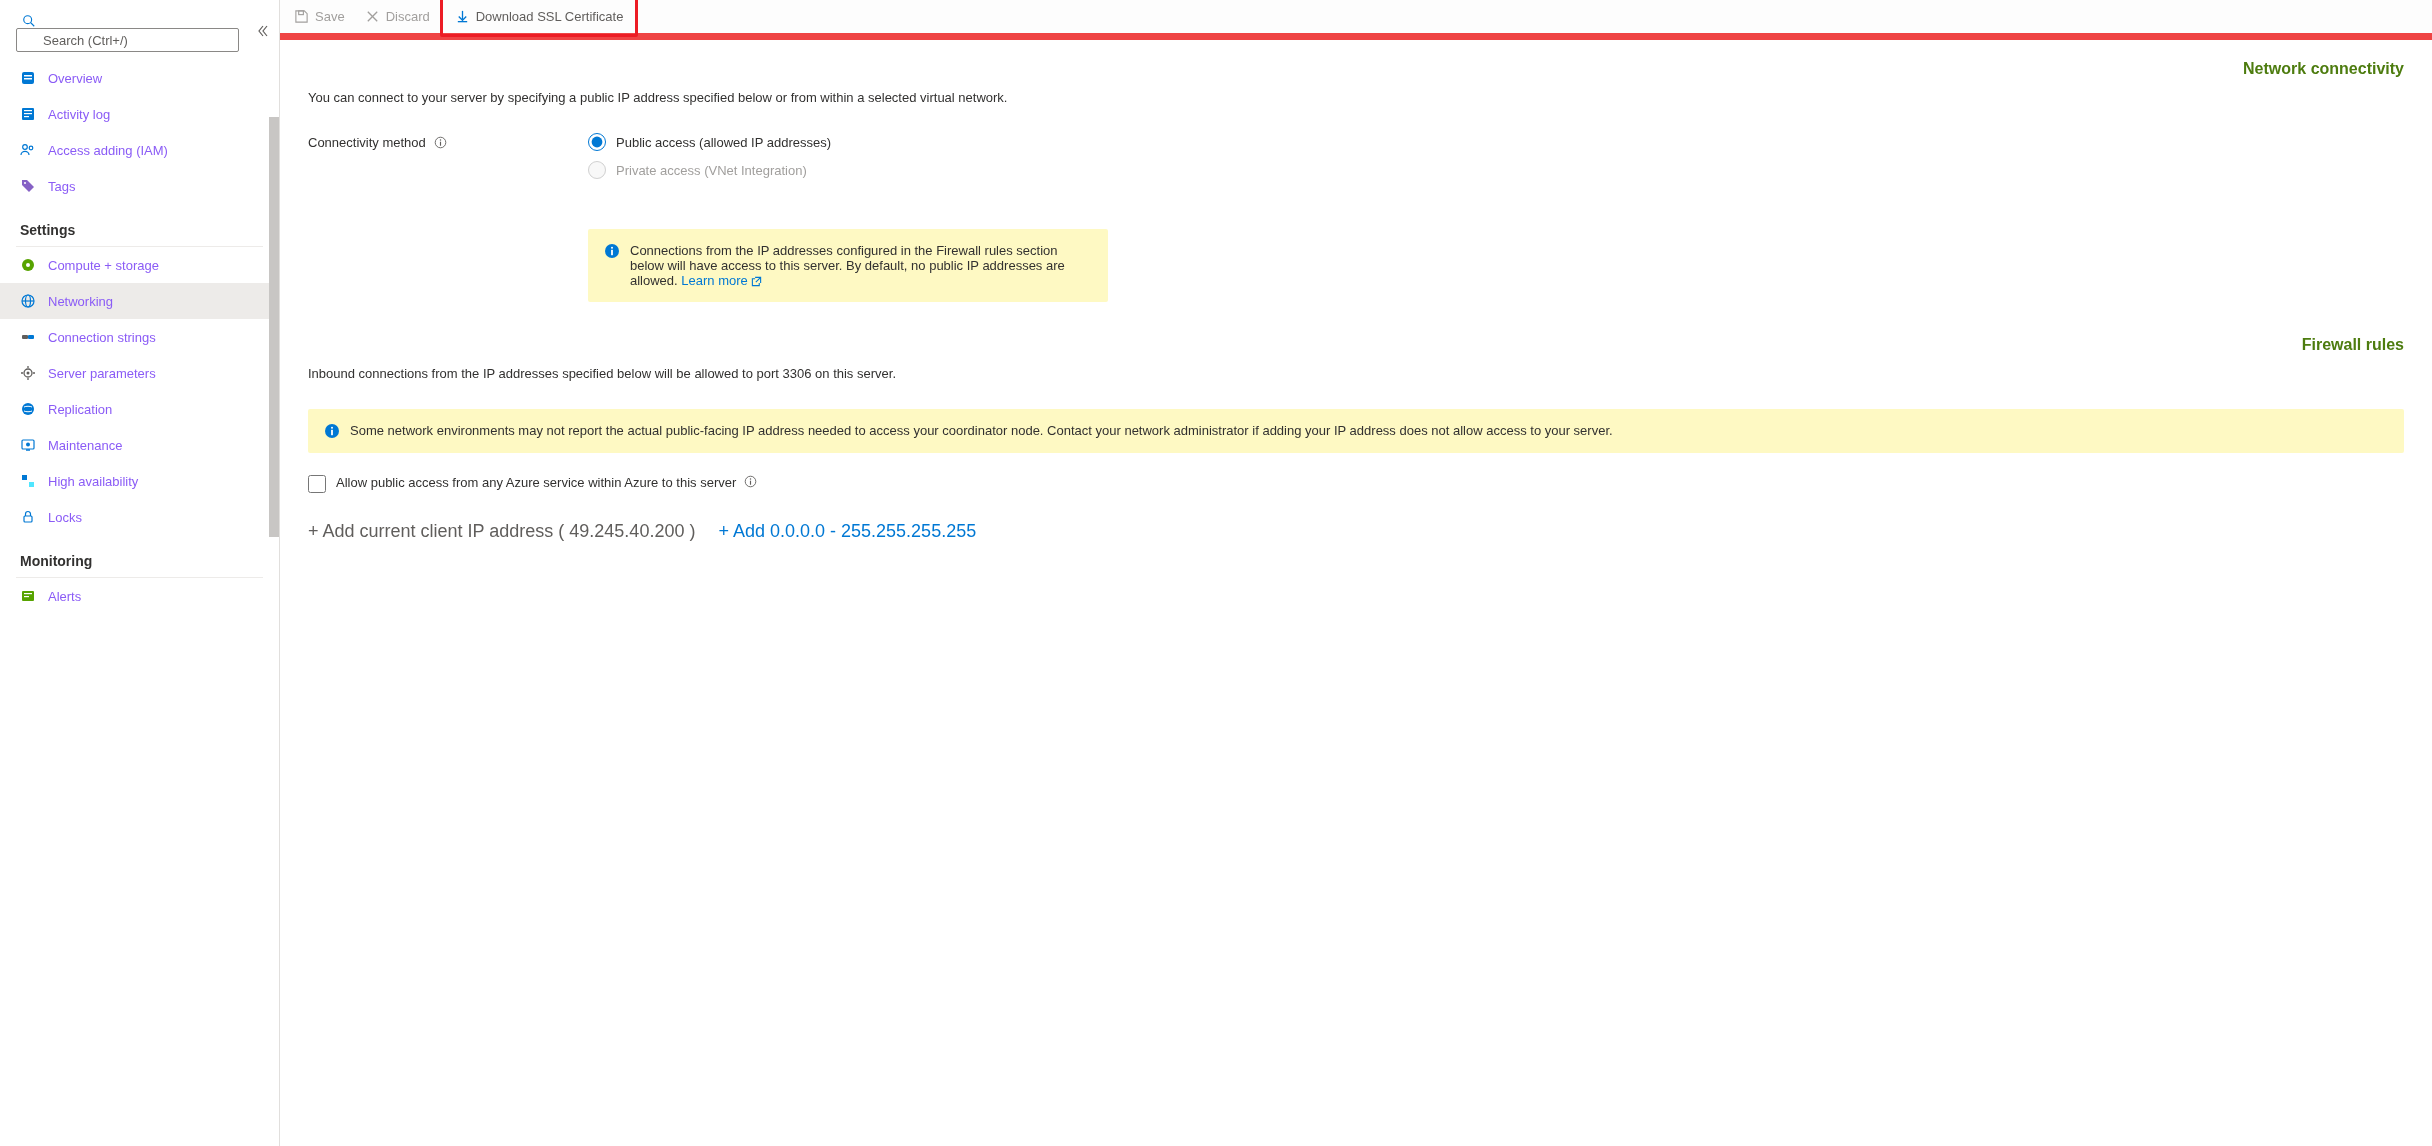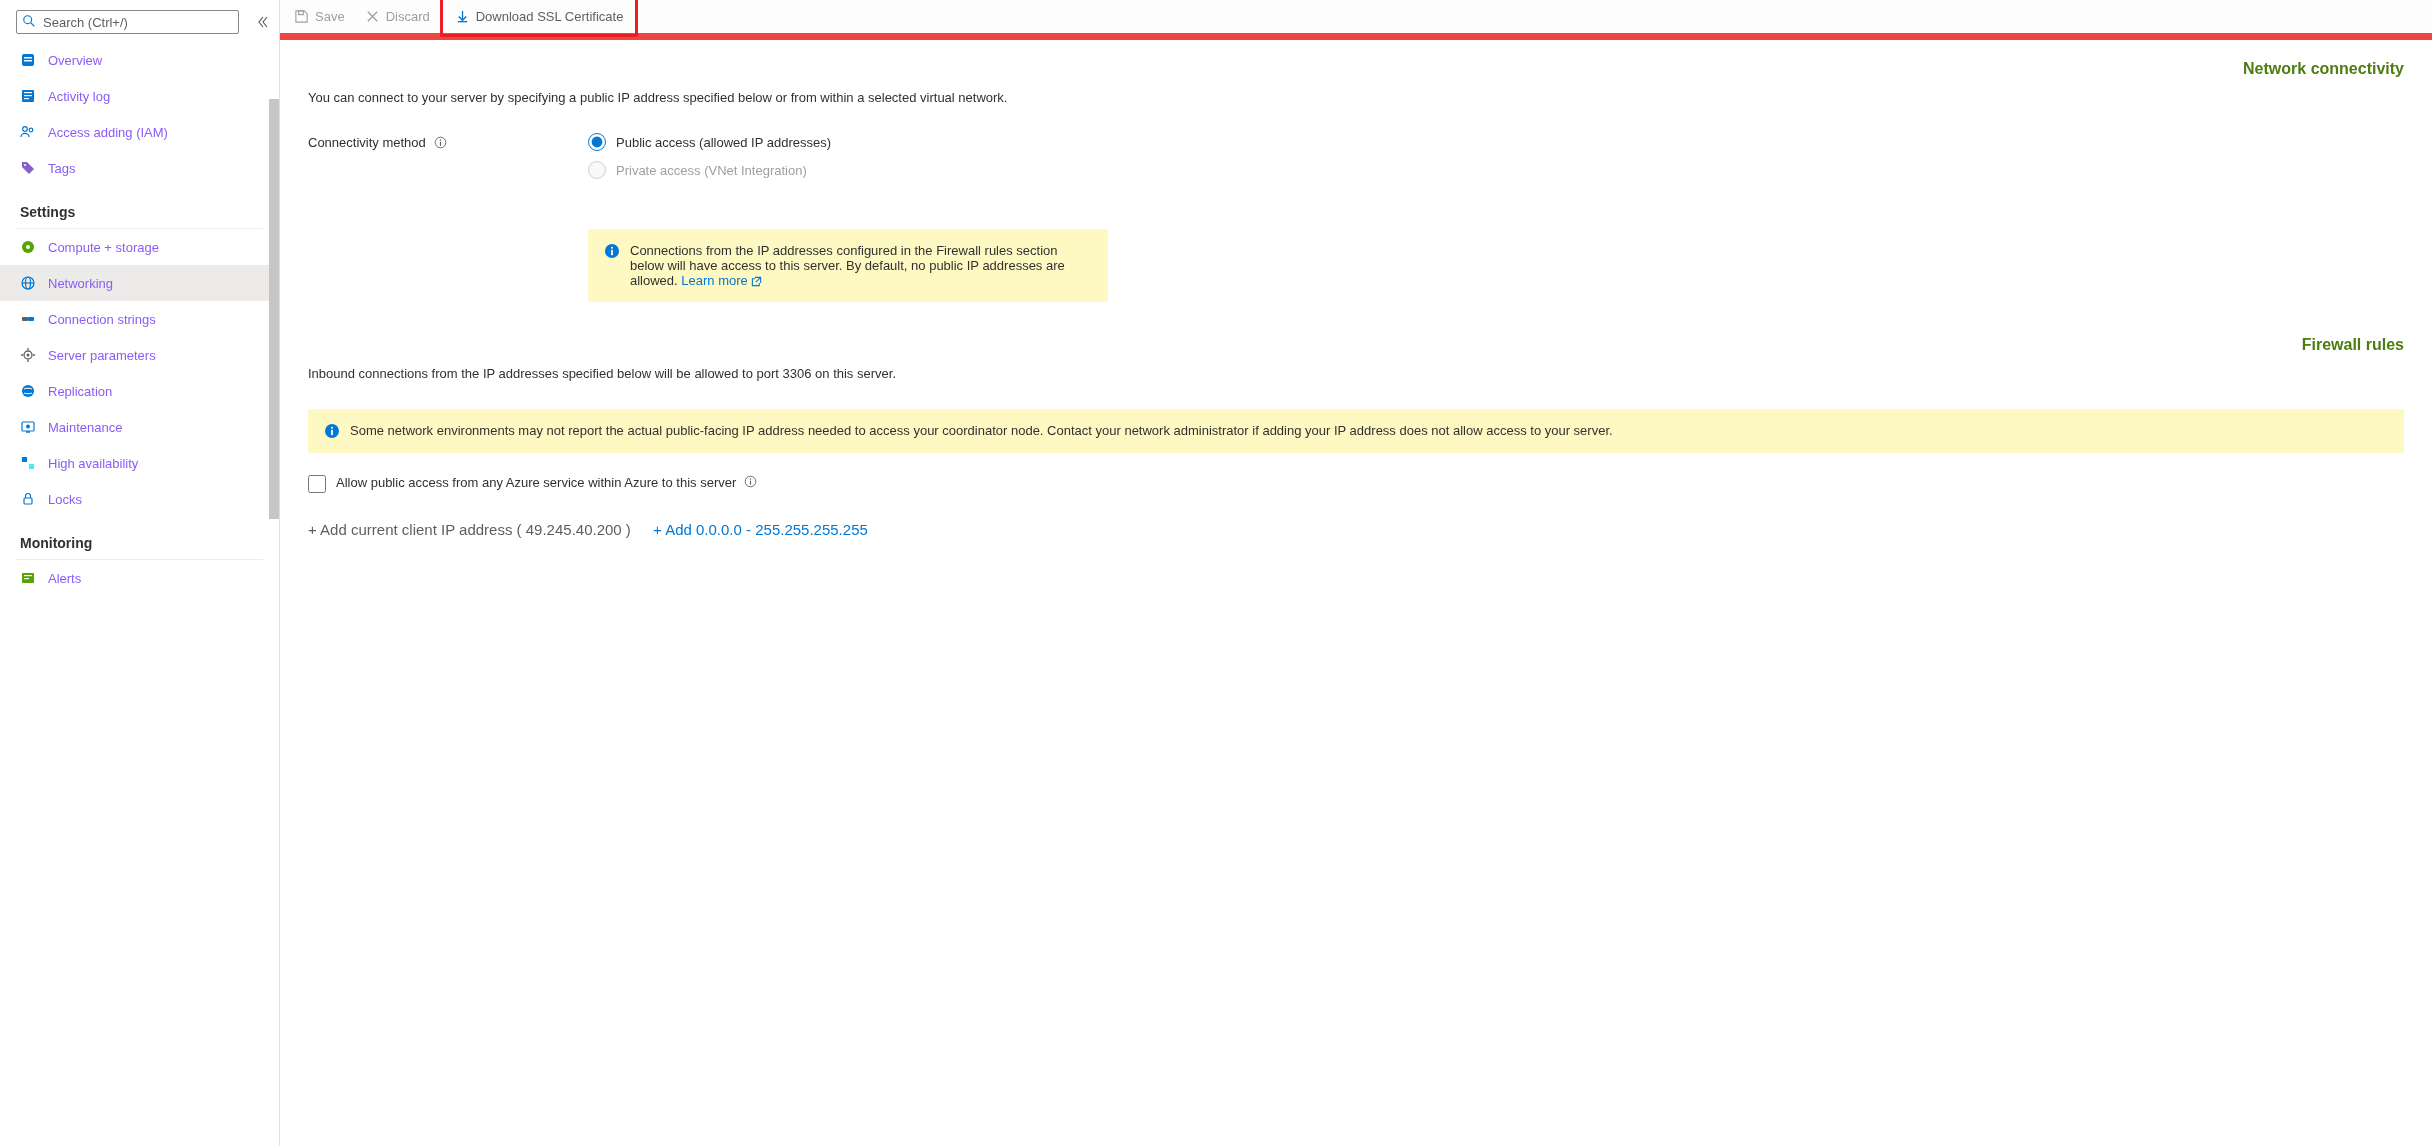--- a/index.html
+++ b/index.html
@@ -2,21 +2,21 @@
 <html><head>
 <meta charset="utf-8">
 <style>
   * { box-sizing: border-box; margin: 0; padding: 0; font-family: "Segoe UI", Arial, sans-serif; }
   body { background: #ffffff; color: #323130; font-size: 13px; display: flex; height: 100vh; overflow: hidden; }
 
   
   .sidebar { width: 280px; min-width: 280px; border-right: 1px solid #e1dfdd; display: flex; flex-direction: column; position: relative; }
   .search-wrap { padding: 10px 8px 8px 16px; display: flex; align-items: center; }
   .search-box { flex: 1; position: relative; }
-  .search-box input { width: 100%; height: 24px; padding: 2px 6px 2px 26px; font-size: 13px; border: 1px solid #8a8886; border-radius: 2px; color: #605e5c; }
+  .search-box input { width: 100%; height: 24px; padding: 2px 6px 2px 26px; font-size: 13px; border: 1px solid #8a8886; border-radius: 2px; color: #605e5c; margin-top: 18px; }
   .search-box input::placeholder { color: #605e5c; }
   .search-icon { position: absolute; left: 6px; top: 4px; color: #0078d4; }
   .collapse-btn { margin-left: 16px; width: 16px; height: 16px; display: flex; align-items: center; justify-content: center; color: #605e5c; cursor: pointer; }
 
   .nav-scroll { flex: 1; overflow-y: auto; padding-bottom: 20px; position: relative; }
   .nav-scroll::-webkit-scrollbar { width: 12px; }
   .nav-scroll::-webkit-scrollbar-thumb { background: #c8c6c4; }
   .nav-section-title { font-size: 14px; font-weight: 600; padding: 18px 16px 4px 20px; color: #323130; }
   .nav-section-rule { border: none; border-top: 1px solid #edebe9; margin: 4px 16px 0 16px; }
   .nav-item { display: flex; align-items: center; padding: 0 16px 0 20px; height: 36px; cursor: pointer; font-size: 13px; color: #8b5cf6; }
@@ -47,21 +47,21 @@
   .radio input { margin-right:10px; width:18px; height:18px; accent-color:#0078d4; }
 
   .info-box { background:#fef9c3; padding:14px 16px; border-radius:2px; display:flex; font-size:13px; color:#323130; margin-bottom:6px; }
   .info-box.wide { width:100%; }
   .info-box .bicon { color:#0078d4; margin-right:10px; flex-shrink:0; }
   .info-box a { color:#0078d4; text-decoration:none; }
 
   .checkbox-row { display:flex; align-items:flex-start; margin:22px 0 28px 0; font-size:13px; }
   .checkbox-row input { width:18px; height:18px; margin-right:10px; }
 
-  .ip-actions { font-size:15px; color:#605e5c; }
+  .ip-actions { font-size:18px; color:#605e5c; }
   .ip-actions a { color:#0078d4; text-decoration:none; margin-left:18px; }
 
   svg { display:block; }
 </style>
 </head>
 <body>
 
 <div class="sidebar">
   <div class="search-wrap">
     <div class="search-box">

